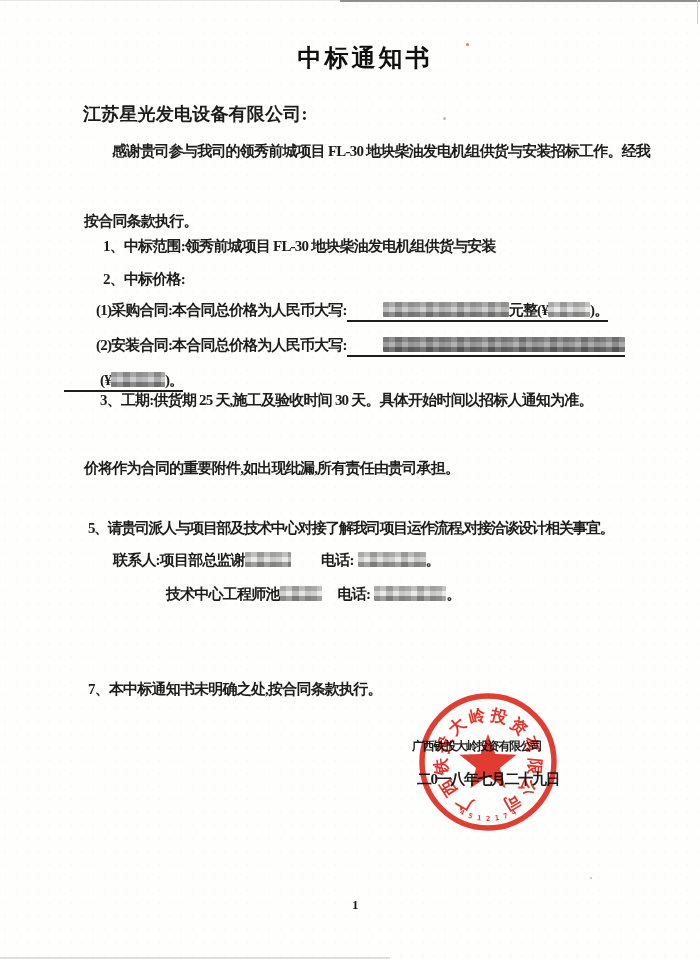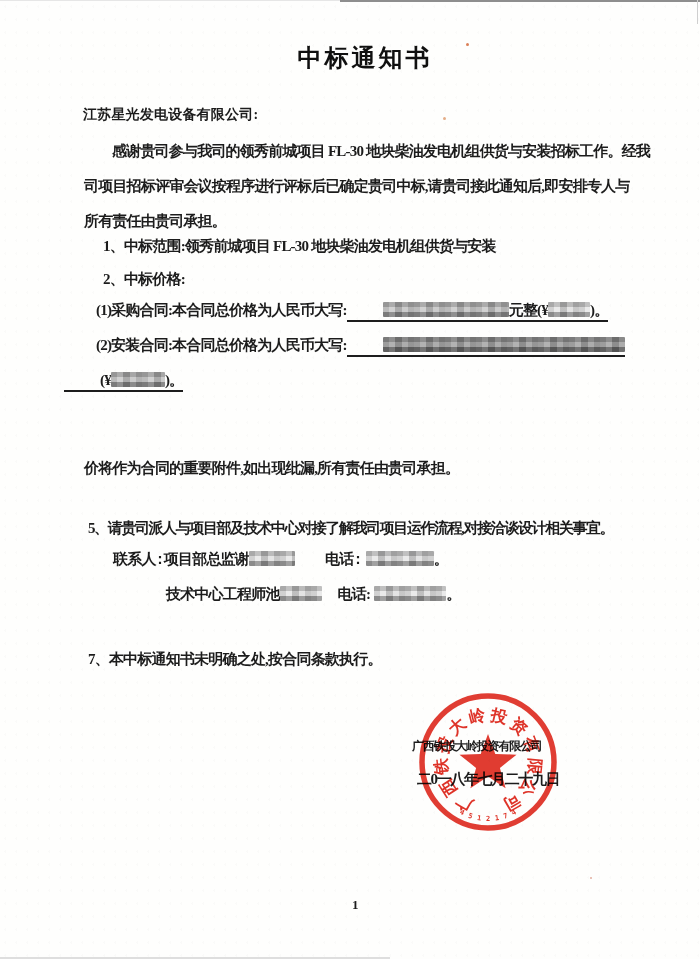--- a/index.html
+++ b/index.html
@@ -13,21 +13,21 @@
   .ln{
     position:absolute;white-space:nowrap;
     font-weight:bold;color:#1c1c1c;
     font-size:15px;line-height:19px;letter-spacing:-0.8px;
   }
   .tight{letter-spacing:-1.4px;text-align:center;}
   .title{
     left:0;right:0;text-align:center;
     font-size:24px;letter-spacing:3px;color:#101010;
   }
-  .recipient{font-size:14px;letter-spacing:0.2px;}
+  .recipient{font-size:18px;letter-spacing:0.2px;}
   .uline{border-bottom:2px solid #1d1d1d;padding-bottom:2px;padding-left:36px;}
   .mosaic{
     display:inline-block;height:15px;vertical-align:-2px;border-radius:1px;
     background:
       repeating-linear-gradient(0deg, rgba(70,70,70,.45) 0 5px, rgba(215,215,215,.4) 5px 10px, rgba(130,130,130,.45) 10px 15px),
       repeating-linear-gradient(90deg, #a8a8a8 0 6px, #cdcdcd 6px 12px, #8d8d8d 12px 19px, #c4c4c4 19px 25px, #9a9a9a 25px 31px);
   }
   .mosaic.dark{filter:brightness(.82) contrast(1.15);}
   .mosaic.light{filter:brightness(1.12);}
   .seal{
@@ -49,51 +49,51 @@
   <div class="edge" style="left:0;bottom:0;width:390px;height:2px;background:#dedede;"></div>
   <div class="speck" style="left:466px;top:43px;width:3px;height:3px;background:#d2602e;opacity:.8;"></div>
   <div class="speck" style="left:443px;top:117px;width:3px;height:3px;background:#d98a55;opacity:.7;"></div>
   <div class="speck" style="left:590px;top:877px;width:2px;height:2px;background:#cf7a60;opacity:.6;"></div>
 
   <div class="ln title" style="top:49px;padding-left:30px;">中标通知书</div>
 
   <div class="ln recipient" style="left:83px;top:105px;">江苏星光发电设备有限公司:</div>
 
   <div class="ln" style="left:112px;top:142px;">感谢贵司参与我司的领秀前城项目 FL-30 地块柴油发电机组供货与安装招标工作。经我</div>
-  <div class="ln" style="left:84px;top:177px;">司项目招标评审会议按程序进行评标后已确定贵司中标,请贵司接此通知后,即安排专人与</div>
-  <div class="ln" style="left:84px;top:212px;">所有责任由贵司承担。</div>
+  <div class="ln" style="left:84px;top:212px;">按合同条款执行。</div>
 
   <div class="ln" style="left:103px;top:237px;">1、中标范围:领秀前城项目 FL-30 地块柴油发电机组供货与安装</div>
   <div class="ln" style="left:103px;top:270px;">2、中标价格:</div>
 
   <div class="ln" style="left:96px;top:301px;">
     <span>(1)采购合同:本合同总价格为人民币大写:</span><span class="uline"><span class="mosaic" style="width:126px;"></span><span>元整(¥</span><span class="mosaic light" style="width:42px;"></span><span>)。</span></span>
   </div>
 
   <div class="ln" style="left:96px;top:336px;">
     <span>(2)安装合同:本合同总价格为人民币大写:</span><span class="uline"><span class="mosaic dark" style="width:242px;"></span></span>
   </div>
   <div class="ln" style="left:64px;top:371px;">
     <span class="uline"><span>(¥</span><span class="mosaic" style="width:54px;"></span><span>)。</span></span>
   </div>
 
+  <div class="ln" style="left:100px;top:391px;">3、工期:供货期 25 天,施工及验收时间 30 天。具体开始时间以招标人通知为准。</div>
   <div class="ln" style="left:84px;top:459px;">价将作为合同的重要附件,如出现纰漏,所有责任由贵司承担。</div>
 
 
   <div class="ln tight" style="left:88px;top:519px;">5、请贵司派人与项目部及技术中心对接了解我司项目运作流程,对接洽谈设计相关事宜。</div>
 
-  <div class="ln" style="left:113px;top:551px;font-family:Liberation Mono, monospace;">
+  <div class="ln" style="left:113px;top:551px;">
     <span>联系人:项目部总监谢</span><span class="mosaic light" style="width:46px;"></span><span style="margin-left:30px;">电话:</span><span class="mosaic light" style="width:68px;margin-left:4px;"></span><span>。</span>
   </div>
 
   <div class="ln" style="left:166px;top:585px;">
     <span>技术中心工程师池</span><span class="mosaic light" style="width:42px;"></span><span style="margin-left:16px;">电话:</span><span class="mosaic light" style="width:72px;margin-left:4px;"></span><span>。</span>
   </div>
 
-  <div class="ln" style="left:88px;top:650px;">7、本中标通知书未明确之处,按合同条款执行。</div>
+  <div class="ln" style="left:88px;top:680px;">7、本中标通知书未明确之处,按合同条款执行。</div>
 
   <div class="ln" style="left:412px;top:737px;font-size:12px;letter-spacing:-1.2px;z-index:1;">广西铁投大岭投资有限公司</div>
   <div class="ln" style="left:417px;top:770px;font-size:15px;letter-spacing:-1.4px;z-index:1;">二0一八年七月二十九日</div>
 
   <div class="seal" style="z-index:2;">
     <svg id="seal-svg" width="170" height="170" viewBox="0 0 170 170">
         <circle cx="85" cy="85" r="66" fill="none" stroke="#dd2317" stroke-width="5.5" opacity="0.95"></circle>
         <text x="61.5" y="125.70319397786862" fill="#dd2317" font-size="16.5" font-weight="bold" text-anchor="middle" dominant-baseline="central" transform="rotate(-150 61.5 125.70319397786862)" font-family="&quot;Liberation Serif&quot;,&quot;DejaVu Serif&quot;,serif">广</text>
         <text x="45.46108395693447" y="110.41011842041307" fill="#dd2317" font-size="16.5" font-weight="bold" text-anchor="middle" dominant-baseline="central" transform="rotate(-122.72727272727272 45.46108395693447 110.41011842041307)" font-family="&quot;Liberation Serif&quot;,&quot;DejaVu Serif&quot;,serif">西</text>
         <text x="38.212819639065025" y="89.46763403529658" fill="#dd2317" font-size="16.5" font-weight="bold" text-anchor="middle" dominant-baseline="central" transform="rotate(-95.45454545454545 38.212819639065025 89.46763403529658)" font-family="&quot;Liberation Serif&quot;,&quot;DejaVu Serif&quot;,serif">铁</text>

